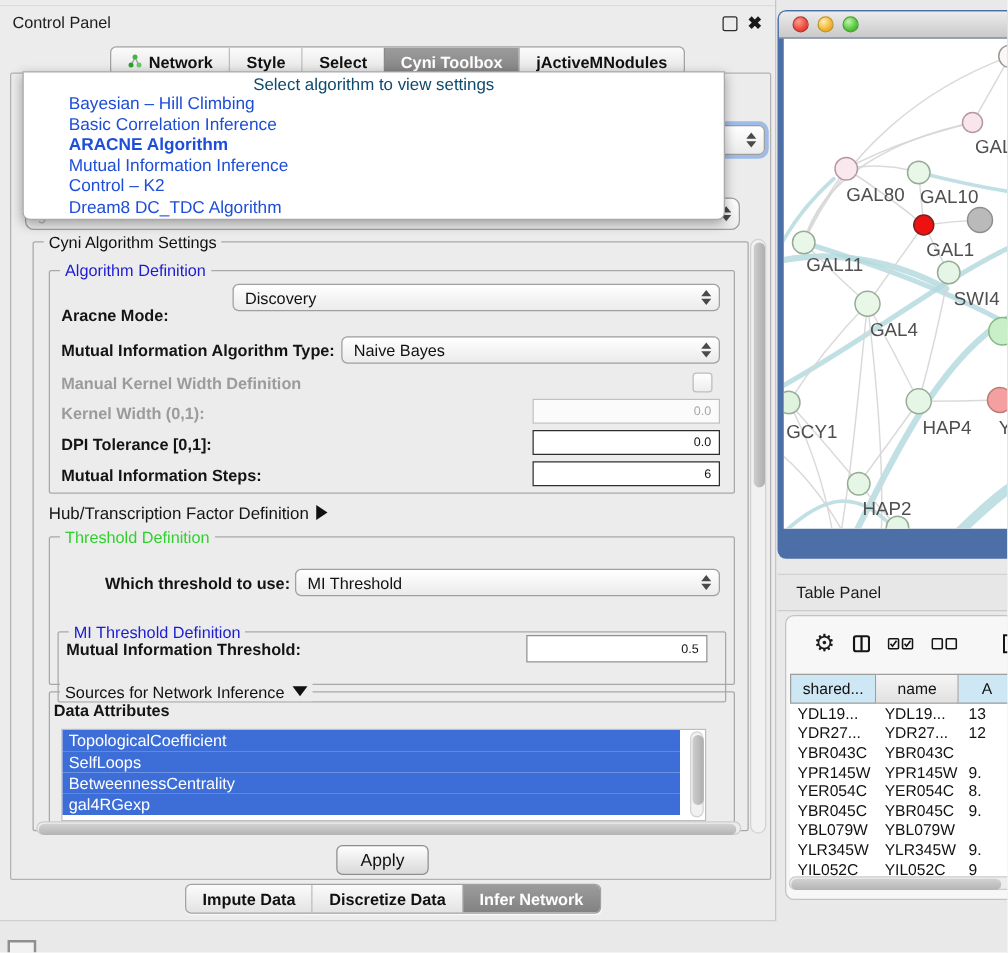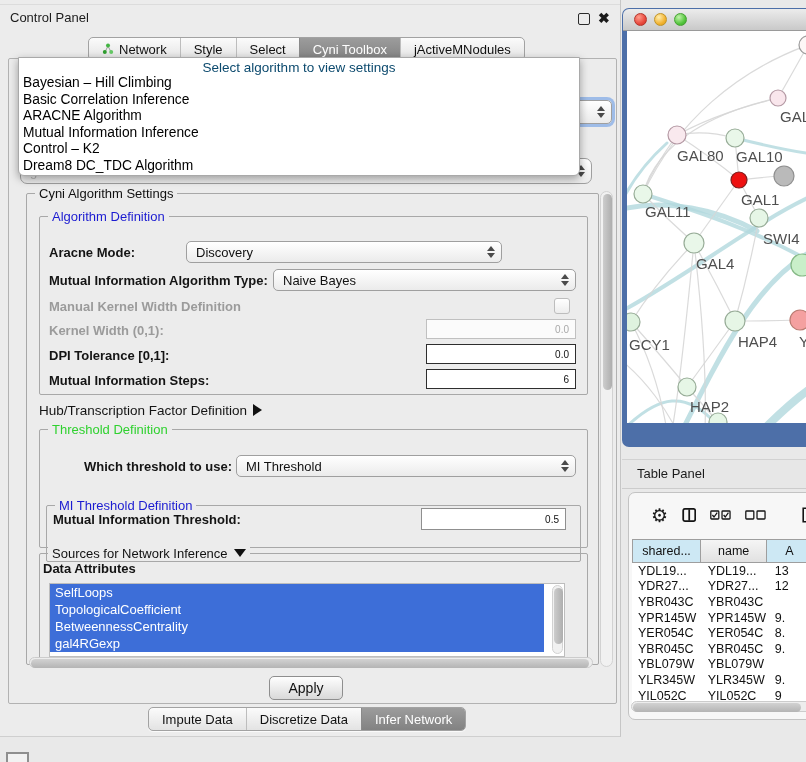--- a/index.html
+++ b/index.html
@@ -7,21 +7,21 @@
         font-family:"Liberation Sans",sans-serif;color:#111;-webkit-font-smoothing:antialiased;}
   .abs{position:absolute;}
   
   .cp{left:0;top:0;width:620px;height:736px;background:#ececec;border-right:1px solid #c6c6c6;border-bottom:1px solid #cfcfcf;}
   .cp-topline{left:0;top:4px;width:620px;height:1px;background:#dcdcdc;}
   .cp-title{left:10px;top:10px;font-size:13px;color:#1c1c1c;}
   .float-ic{left:578px;top:13px;width:10px;height:10px;border:1.6px solid #2b2b2b;border-radius:2px;}
   .close-ic{left:598px;top:11px;font-size:14px;font-weight:bold;color:#1a1a1a;line-height:14px;}
   
   .tabgrp{display:flex;height:22px;border:1px solid #a2a2a2;border-radius:5px;overflow:hidden;
-          background:linear-gradient(#fbfbfb,#e3e3e3);box-shadow:0 1px 1px rgba(255,255,255,.8);}
+          background:linear-gradient(#fbfbfb,#e3e3e3);box-shadow:0 1px 1px rgba(255,255,255,.8);font-weight:bold;}
   .tab{padding:0 13px;font-size:13px;display:flex;align-items:center;gap:5px;border-left:1px solid #bdbdbd;color:#111;white-space:nowrap;}
   .tab:first-child{border-left:none;}
   .tab.sel{background:linear-gradient(#9c9c9c,#828282);color:#fff;border-left-color:#8a8a8a;}
   
   .cp-body{left:8px;top:58px;width:607px;height:644px;background:#ececec;border:1px solid #b2b2b2;border-radius:2px;}
   .group{position:absolute;border:1px solid #a8a8a8;border-radius:2px;}
   .gtitle{position:absolute;top:-8px;left:8px;background:#ececec;padding:0 4px;font-size:13px;white-space:nowrap;}
   .gtitle.blue{color:#1b1bd1;}
   .gtitle.green{color:#2fd12f;}
   .lbl{position:absolute;font-size:13px;font-weight:bold;color:#141414;white-space:nowrap;}
@@ -44,22 +44,22 @@
   .vscroll{position:absolute;background:#f1f1f1;border:1px solid #d2d2d2;border-radius:7px;box-sizing:border-box;}
   .vthumb{position:absolute;left:1px;width:9px;background:linear-gradient(90deg,#cdcdcd,#aeaeae);border-radius:5px;}
   .hscroll{position:absolute;background:#ededed;border:1px solid #cccccc;border-radius:7px;box-sizing:border-box;}
   .hthumb{position:absolute;top:1px;height:9px;background:linear-gradient(#d2d2d2,#b4b4b4);border-radius:5px;}
   .btn{position:absolute;height:22px;border:1px solid #8e8e8e;border-radius:5px;
        background:linear-gradient(#fefefe,#d9d9d9);font-size:14px;display:flex;align-items:center;justify-content:center;}
   
   .popup{left:18px;top:57px;width:560px;height:117px;background:#fff;border:1px solid #a9a9a9;
          border-radius:0 0 6px 6px;box-shadow:0 3px 9px rgba(0,0,0,.35);z-index:30;overflow:hidden;}
   .popup-hint{text-align:center;color:#0c4a6e;font-size:13.5px;height:15px;line-height:15px;margin-top:2px;}
-  .popup-item{font-size:13.8px;height:16.6px;line-height:16.6px;padding-left:4px;color:#000000;white-space:nowrap;}
-  .popup-item.bold{font-weight:normal;}
+  .popup-item{font-size:13.8px;height:16.6px;line-height:16.6px;padding-left:4px;color:#1d4ed8;white-space:nowrap;margin-left:32px;}
+  .popup-item.bold{font-weight:bold;}
   .combo-frag{z-index:5;}
   
   .netwin{left:622px;top:8px;width:184px;height:439px;background:#4d6fa8;border-radius:7px 0 0 7px;}
   .net-titlebar{position:absolute;left:1px;top:1px;width:183px;height:22px;border-radius:6px 0 0 0;
                 background:linear-gradient(#ececec,#c9c9c9);border-bottom:1px solid #9a9a9a;display:flex;align-items:center;gap:7px;padding-left:11px;box-sizing:border-box;}
   .tl{width:13px;height:13px;border-radius:50%;box-sizing:border-box;}
   .tl.red{background:radial-gradient(circle at 35% 30%,#ff9d8d,#e8483c 62%,#c23228);border:1px solid #b4352b;}
   .tl.yellow{background:radial-gradient(circle at 35% 30%,#ffeeb0,#f2b22f 62%,#cf9a1f);border:1px solid #c19427;}
   .tl.green{background:radial-gradient(circle at 35% 30%,#c2f3ab,#53c53c 62%,#3a9e2b);border:1px solid #46a133;}
   .net-canvas{position:absolute;left:5px;top:23px;width:179px;height:392px;background:#fff;overflow:hidden;}
@@ -121,21 +121,21 @@
     <div class="abs cp-body">
 
       <div class="group" style="left:17px;top:134px;width:571px;height:470px;">
         <span class="gtitle">Cyni Algorithm Settings</span>
       </div>
 
       <div class="group" style="left:30px;top:157px;width:547px;height:177px;">
         <span class="gtitle blue">Algorithm Definition</span>
       </div>
       <div class="lbl" style="left:40px;top:186px;">Aracne Mode:</div>
-      <div class="combo" style="left:177px;top:182px;width:316px;">
+      <div class="combo" style="left:177px;top:168px;width:390px;">
         <span>Discovery</span>
         <span class="arr">
             <span class="tri-up"></span>
             <span class="tri-dn"></span>
           </span>
       </div>
       <div class="lbl" style="left:40px;top:214px;">Mutual Information Algorithm Type:</div>
       <div class="combo" style="left:264px;top:210px;width:303px;">
         <span>Naive Bayes</span>
         <span class="arr">
@@ -172,22 +172,22 @@
       </div>
       <div class="lbl" style="left:44px;top:453px;">Mutual Information Threshold:</div>
       <div class="fld" style="left:412px;top:449px;width:145px;height:22px;border-color:#8f8f8f;">0.5</div>
 
       <div class="group" style="left:30px;top:494px;width:547px;height:106px;">
         <span class="gtitle"><span>Sources for Network Inference</span><span class="arrow-down"></span></span>
       </div>
       <div class="lbl" style="left:34px;top:502px;">Data Attributes</div>
       <div class="attrlist" style="left:40px;top:524px;width:514px;height:72px;">
         <div id="attrItems">
+            <div class="attr-item">TopologicalCoefficient</div>
             <div class="attr-item">SelfLoops</div>
-            <div class="attr-item">TopologicalCoefficient</div>
             <div class="attr-item">BetweennessCentrality</div>
             <div class="attr-item">gal4RGexp</div>
           </div>
         <div class="vscroll" style="right:1px;top:1px;width:11px;height:69px;">
           <div class="vthumb" style="top:2px;height:56px;"></div>
         </div>
       </div>
 
       <div class="vscroll" style="left:591px;top:132px;width:13px;height:476px;">
         <div class="vthumb" style="left:2px;top:2px;height:196px;"></div>

